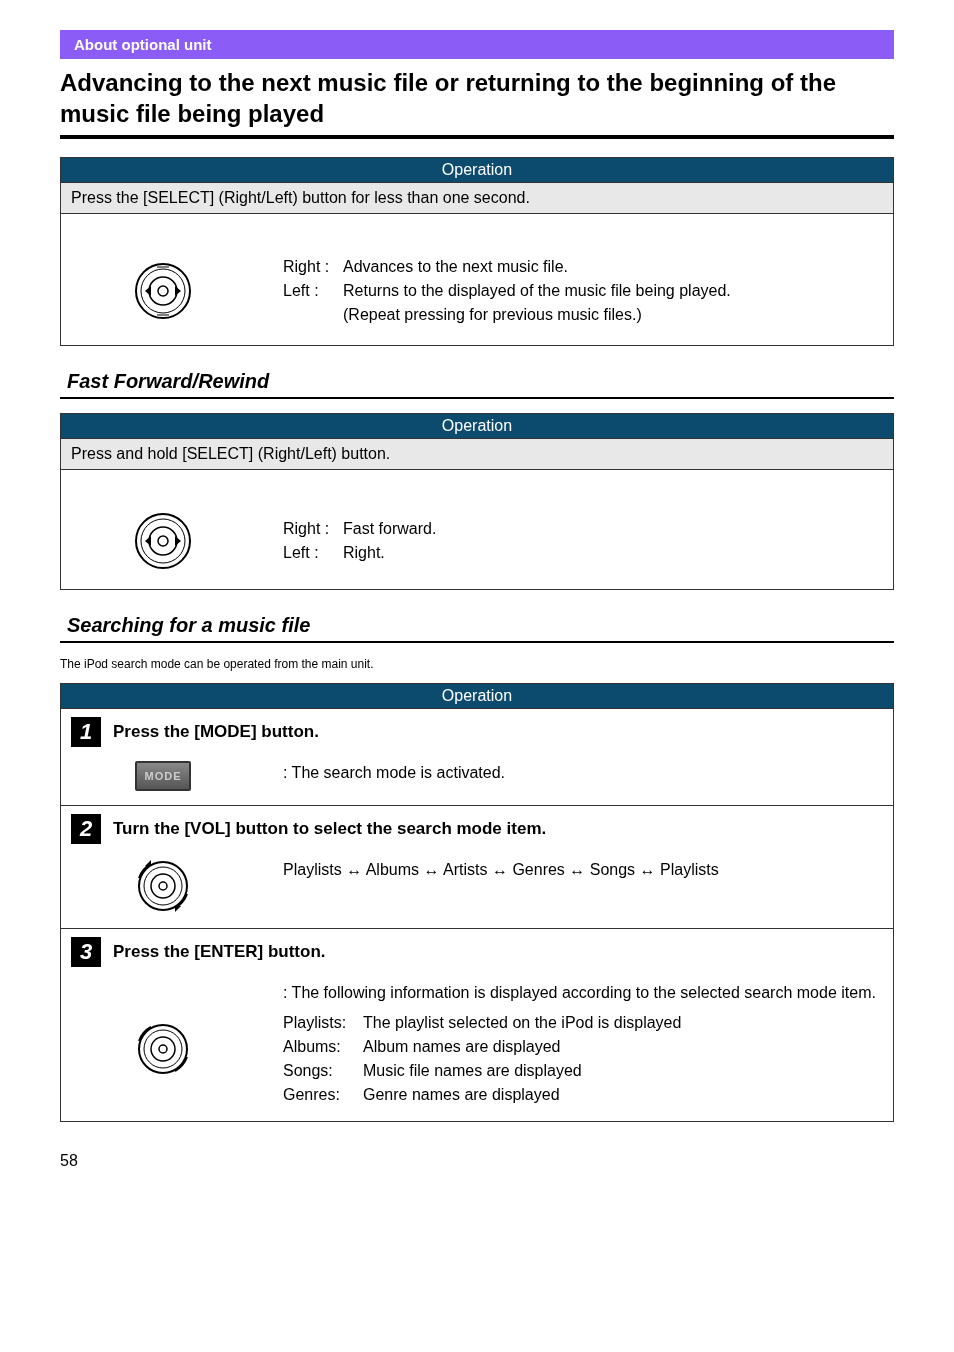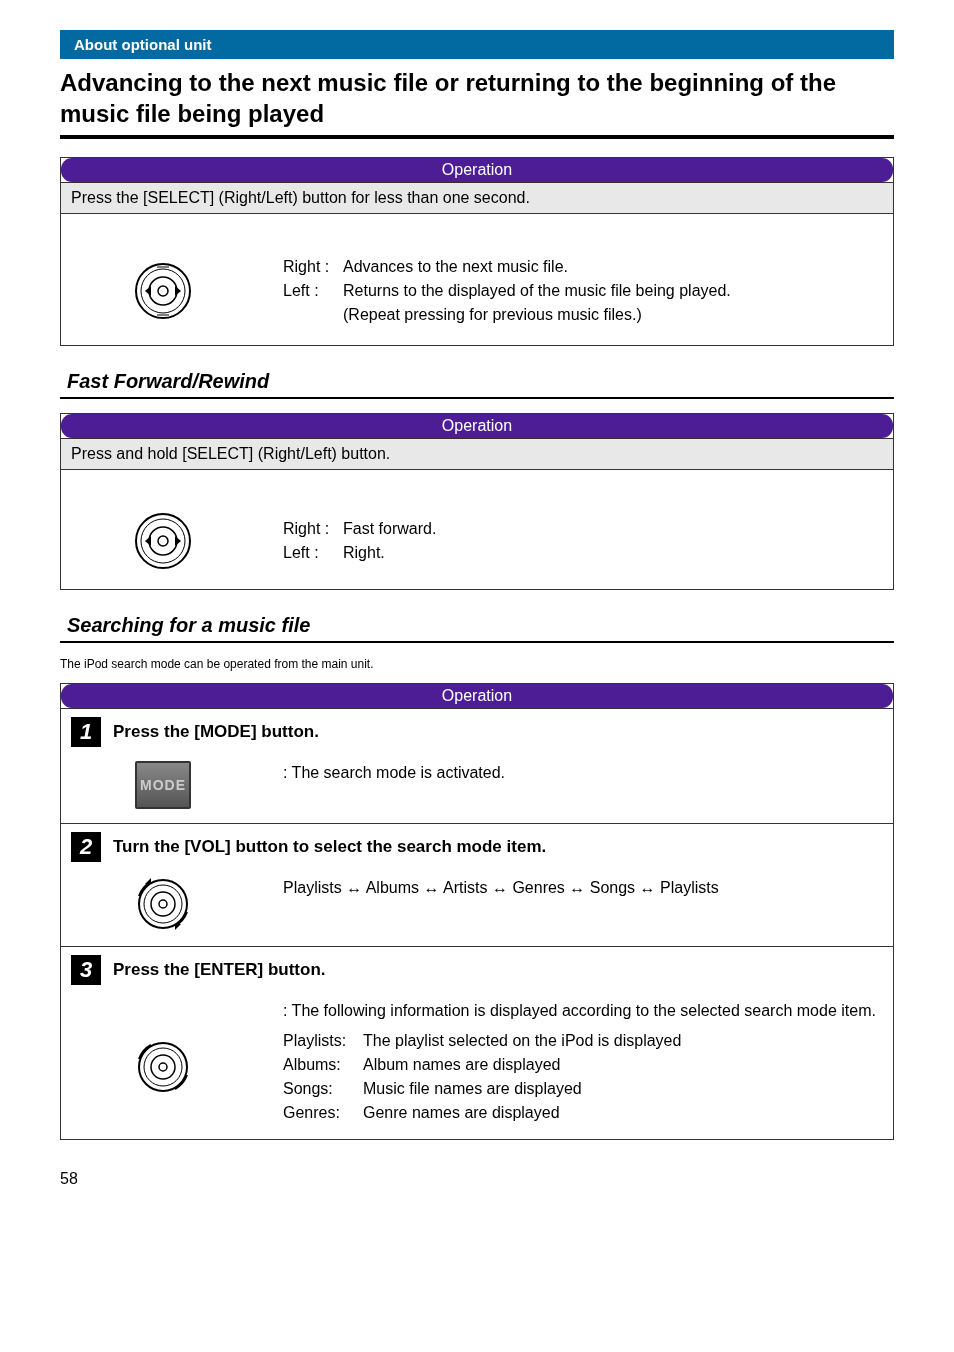--- a/index.html
+++ b/index.html
@@ -5,21 +5,21 @@
   * { box-sizing: border-box; margin: 0; padding: 0; }
   body {
     font-family: Arial, Helvetica, sans-serif;
     background: #fff;
     width: 954px;
     margin: 0 auto;
     padding: 30px 60px 20px 60px;
     color: #000;
   }
   .header-tab {
-    background: #0369a1;
+    background: #8b5cf6;
     color: #fff;
     font-weight: bold;
     font-size: 15px;
     padding: 6px 14px;
     width: 100%;
   }
   .main-title {
     font-size: 24px;
     font-weight: bold;
     margin: 8px 0 6px 0;
@@ -31,26 +31,25 @@
   }
   .thin-rule {
     border-bottom: 2px solid #000;
     margin-bottom: 14px;
   }
   .op-block {
     border: 1px solid #333;
     margin-bottom: 24px;
   }
   .op-header {
-    background: #4c1d95;
+    background: #0c4a6e;
     color: #fff;
     text-align: center;
     font-size: 16px;
     padding: 3px 0;
-    border-radius: 11px;
   }
   .op-subheader {
     background: #e8e8e8;
     font-weight: normal;
     font-size: 16px;
     padding: 6px 10px;
     border-bottom: 1px solid #333;
     border-top: 1px solid #333;
   }
   .op-body {
@@ -113,24 +112,24 @@
     gap: 30px;
     font-size: 16px;
   }
   .kv-row { display:flex; }
   .kv-label { width: 80px; }
   .mode-btn {
     display: inline-flex;
     border: 2px solid #333;
     background: linear-gradient(#888,#555);
     color: #ccc;
-    font-size: 14px;
+    font-size: 11px;
     font-weight: bold;
     letter-spacing: 1px;
-    width: 56px; height: 48px;
+    width: 56px; height: 30px;
     align-items:center; justify-content:center;
     border-radius: 2px;
   }
   .page-num {
     font-size: 16px;
     margin-top: 30px;
   }
 </style>
 </head>
 <body>

